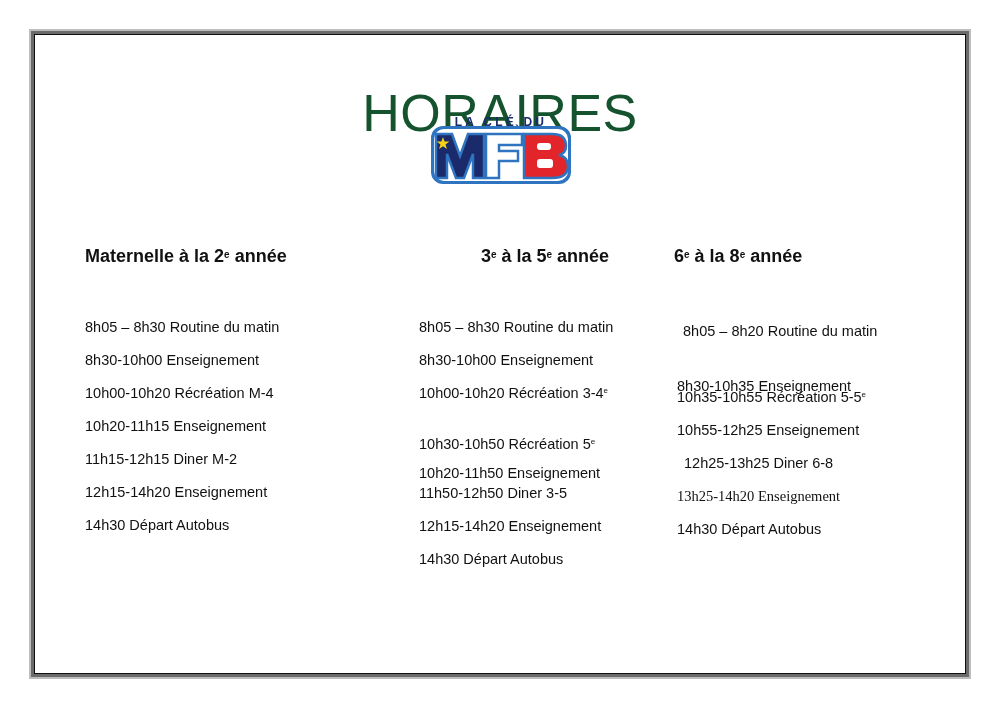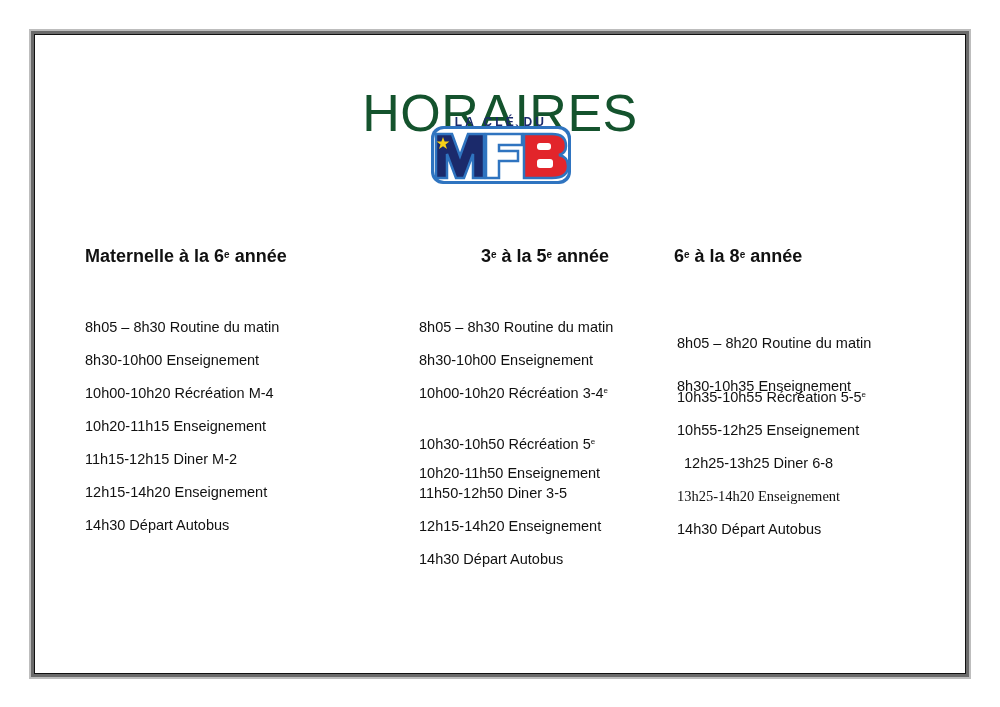--- a/index.html
+++ b/index.html
@@ -38,21 +38,21 @@
 
     <path d="M56 54 L56 10 L92 10 L92 21 L69 21 L69 27 L88 27 L88 37 L69 37 L69 54 Z" fill="#ffffff" stroke="#2f74c0" stroke-width="2.5"></path>
 
     <path d="M94 54 L94 10 L122 10 Q136 10 136 22 Q136 29 129 31 Q138 33 138 42 Q138 54 122 54 Z" fill="#e2252b" stroke="#2f74c0" stroke-width="2.5"></path>
     <rect x="107" y="19" width="14" height="7" rx="3" fill="#ffffff"></rect>
     <rect x="107" y="35" width="16" height="9" rx="3" fill="#ffffff"></rect>
   </svg>
 </div>
 
 <section class="col" style="left:85px; top:245px; width:300px; height:300px;">
-  <h2><span>Maternelle à la 6</span><sup>e</sup><span> année</span></h2>
+  <h2><span>Maternelle à la 2</span><sup>e</sup><span> année</span></h2>
   <ul style="top:72px;">
     <li style="top:0px;"><span>8h05 – 8h30 Routine du matin</span></li>
     <li style="top:33px;"><span>8h30-10h00 Enseignement</span></li>
     <li style="top:66px;"><span>10h00-10h20 Récréation M-4</span></li>
     <li style="top:99px;"><span>10h20-11h15 Enseignement</span></li>
     <li style="top:132px;"><span>11h15-12h15 Diner M-2</span></li>
     <li style="top:165px;"><span>12h15-14h20 Enseignement</span></li>
     <li style="top:198px;"><span>14h30 Départ Autobus</span></li>
   </ul>
 </section>
@@ -67,21 +67,21 @@
     <li style="top:146px;"><span>10h20-11h50 Enseignement</span></li>
     <li style="top:166px;"><span>11h50-12h50 Diner 3-5</span></li>
     <li style="top:199px;"><span>12h15-14h20 Enseignement</span></li>
     <li style="top:232px;"><span>14h30 Départ Autobus</span></li>
   </ul>
 </section>
 
 <section class="col" style="left:674px; top:245px; width:250px; height:300px;">
   <h2><span>6</span><sup>e</sup><span> à la 8</span><sup>e</sup><span> année</span></h2>
   <ul style="top:76px; left:3px;">
-    <li style="top:12px;"><span>8h05 – 8h20 Routine du matin</span></li>
+    <li style="top:0px;margin-left:6px;"><span>8h05 – 8h20 Routine du matin</span></li>
     <li style="top:33px;margin-top:22px;"><span>8h30-10h35 Enseignement</span></li>
     <li style="top:66px;"><span>10h35-10h55 Récréation 5-5</span><sup>e</sup></li>
     <li style="top:99px;"><span>10h55-12h25 Enseignement</span></li>
     <li style="top:132px;margin-left:7px;"><span>12h25-13h25 Diner 6-8</span></li>
     <li style="top:165px;font-family:Liberation Serif, serif;"><span>13h25-14h20 Enseignement</span></li>
     <li style="top:198px;"><span>14h30 Départ Autobus</span></li>
   </ul>
 </section>
 
 </body></html>

